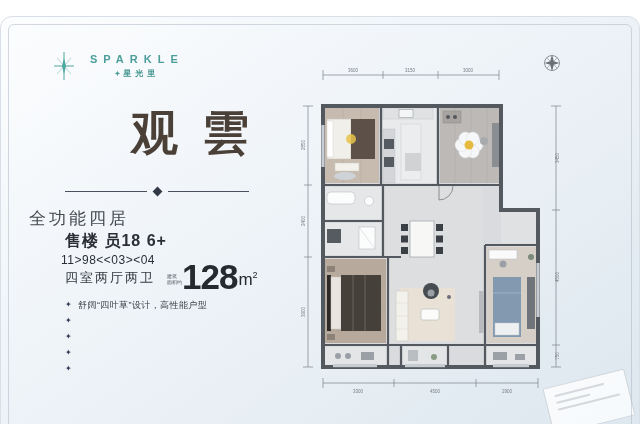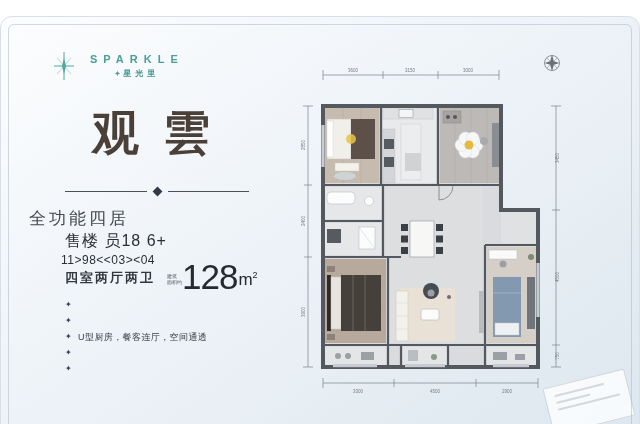--- a/index.html
+++ b/index.html
@@ -15,39 +15,39 @@
   }
   
   .logo { position:absolute; left:50px; top:34px; display:flex; align-items:center; gap:13px; }
   .logo-text { display:flex; flex-direction:column; align-items:center; }
   .brand-name { font-size:11px; letter-spacing:6px; color:#4b9e99; font-weight:600; }
   .brand-sub { margin-top:3px; display:flex; align-items:center; gap:3px;
                font-size:8px; letter-spacing:4px; color:#3f938d; font-weight:600; }
   .brand-mark { font-size:7px; color:#4b9e99; letter-spacing:0; }
   
   .main-title {
-    position:absolute; left:28px; top:86px; width:244px; text-align:center;
+    position:absolute; left:28px; top:86px; width:244px; text-align:right;
     font-family:"Liberation Serif", serif; font-weight:600;
     font-size:47px; line-height:60px; color:#4a4038;
     letter-spacing:24px; text-indent:24px;
   }
   .divider { position:absolute; left:64px; top:171px; width:184px; display:flex; align-items:center; }
   .divider .line { flex:1; height:1px; background:#4b505d; }
   .divider .diamond { width:7px; height:7px; background:#333947; transform:rotate(45deg); margin:0 7px; flex:none; }
   .layout-type {
     position:absolute; left:28px; top:190px; width:244px; text-align:left;
     font-size:17px; letter-spacing:3px; color:#43484f;
   }
-  .phone1 { position:absolute; left:64px; top:214px; font-size:16px; font-weight:normal; color:#2b2f35; letter-spacing:1px; }
+  .phone1 { position:absolute; left:64px; top:214px; font-size:16px; font-weight:bold; color:#2b2f35; letter-spacing:1px; }
   .phone2 { position:absolute; left:60px; top:236px; font-size:12px; color:#2b2f35; letter-spacing:.5px; }
   .rooms-row { position:absolute; left:64px; top:244px; width:225px; display:flex; align-items:flex-end; }
-  .rooms { font-size:13px; letter-spacing:2px; color:#33383e; padding-bottom:5px;font-weight:bold; }
+  .rooms { font-size:13px; letter-spacing:2px; color:#33383e; padding-bottom:5px; }
   .area-group { display:flex; align-items:flex-end; margin-left:12px; }
   .area-prefix { display:flex; flex-direction:column; font-size:5px; line-height:6px; color:#4a4f55; padding-bottom:7px; }
-  .area-number { font-size:35px; line-height:31px; color:#26292e; font-weight:400; letter-spacing:-1px; }
+  .area-number { font-size:35px; line-height:31px; color:#26292e; font-weight:700; letter-spacing:-1px; }
   .area-unit { font-size:17px; color:#26292e; padding-bottom:2px; margin-left:1px; }
   .area-exp { font-size:9px; color:#26292e; padding-bottom:12px; }
   
   .highlights { position:absolute; left:64px; top:283px; width:225px; }
   .hl { display:flex; align-items:flex-start; margin-bottom:5.5px; font-size:9px; line-height:10.5px; color:#3a3f46; letter-spacing:.4px; }
   .hl-icon { font-size:8px; line-height:10.5px; color:#2f3b50; margin-right:6px; flex:none; }
   
   .floorplan { position:absolute; left:292px; top:28px; width:280px; height:360px; }
   
   .watermark {
@@ -104,27 +104,27 @@
       </span>
       <span class="area-number">128</span>
       <span class="area-unit">m</span>
       <span class="area-exp">2</span>
     </span>
   </div>
 
   <div class="highlights">
     <div class="hl">
       <span class="hl-icon">✦</span>
-    </div>
-    <div class="hl">
-      <span class="hl-icon">✦</span>
-    </div>
-    <div class="hl">
-      <span class="hl-icon">✦</span>
-      <span>U型厨房，餐客连厅，空间通透</span>
+      <span>舒阔“四叶草”设计，高性能户型</span>
+    </div>
+    <div class="hl">
+      <span class="hl-icon">✦</span>
+    </div>
+    <div class="hl">
+      <span class="hl-icon">✦</span>
     </div>
     <div class="hl">
       <span class="hl-icon">✦</span>
     </div>
     <div class="hl">
       <span class="hl-icon">✦</span>
     </div>
   </div>
 
   <svg class="floorplan" viewBox="0 0 280 360">

